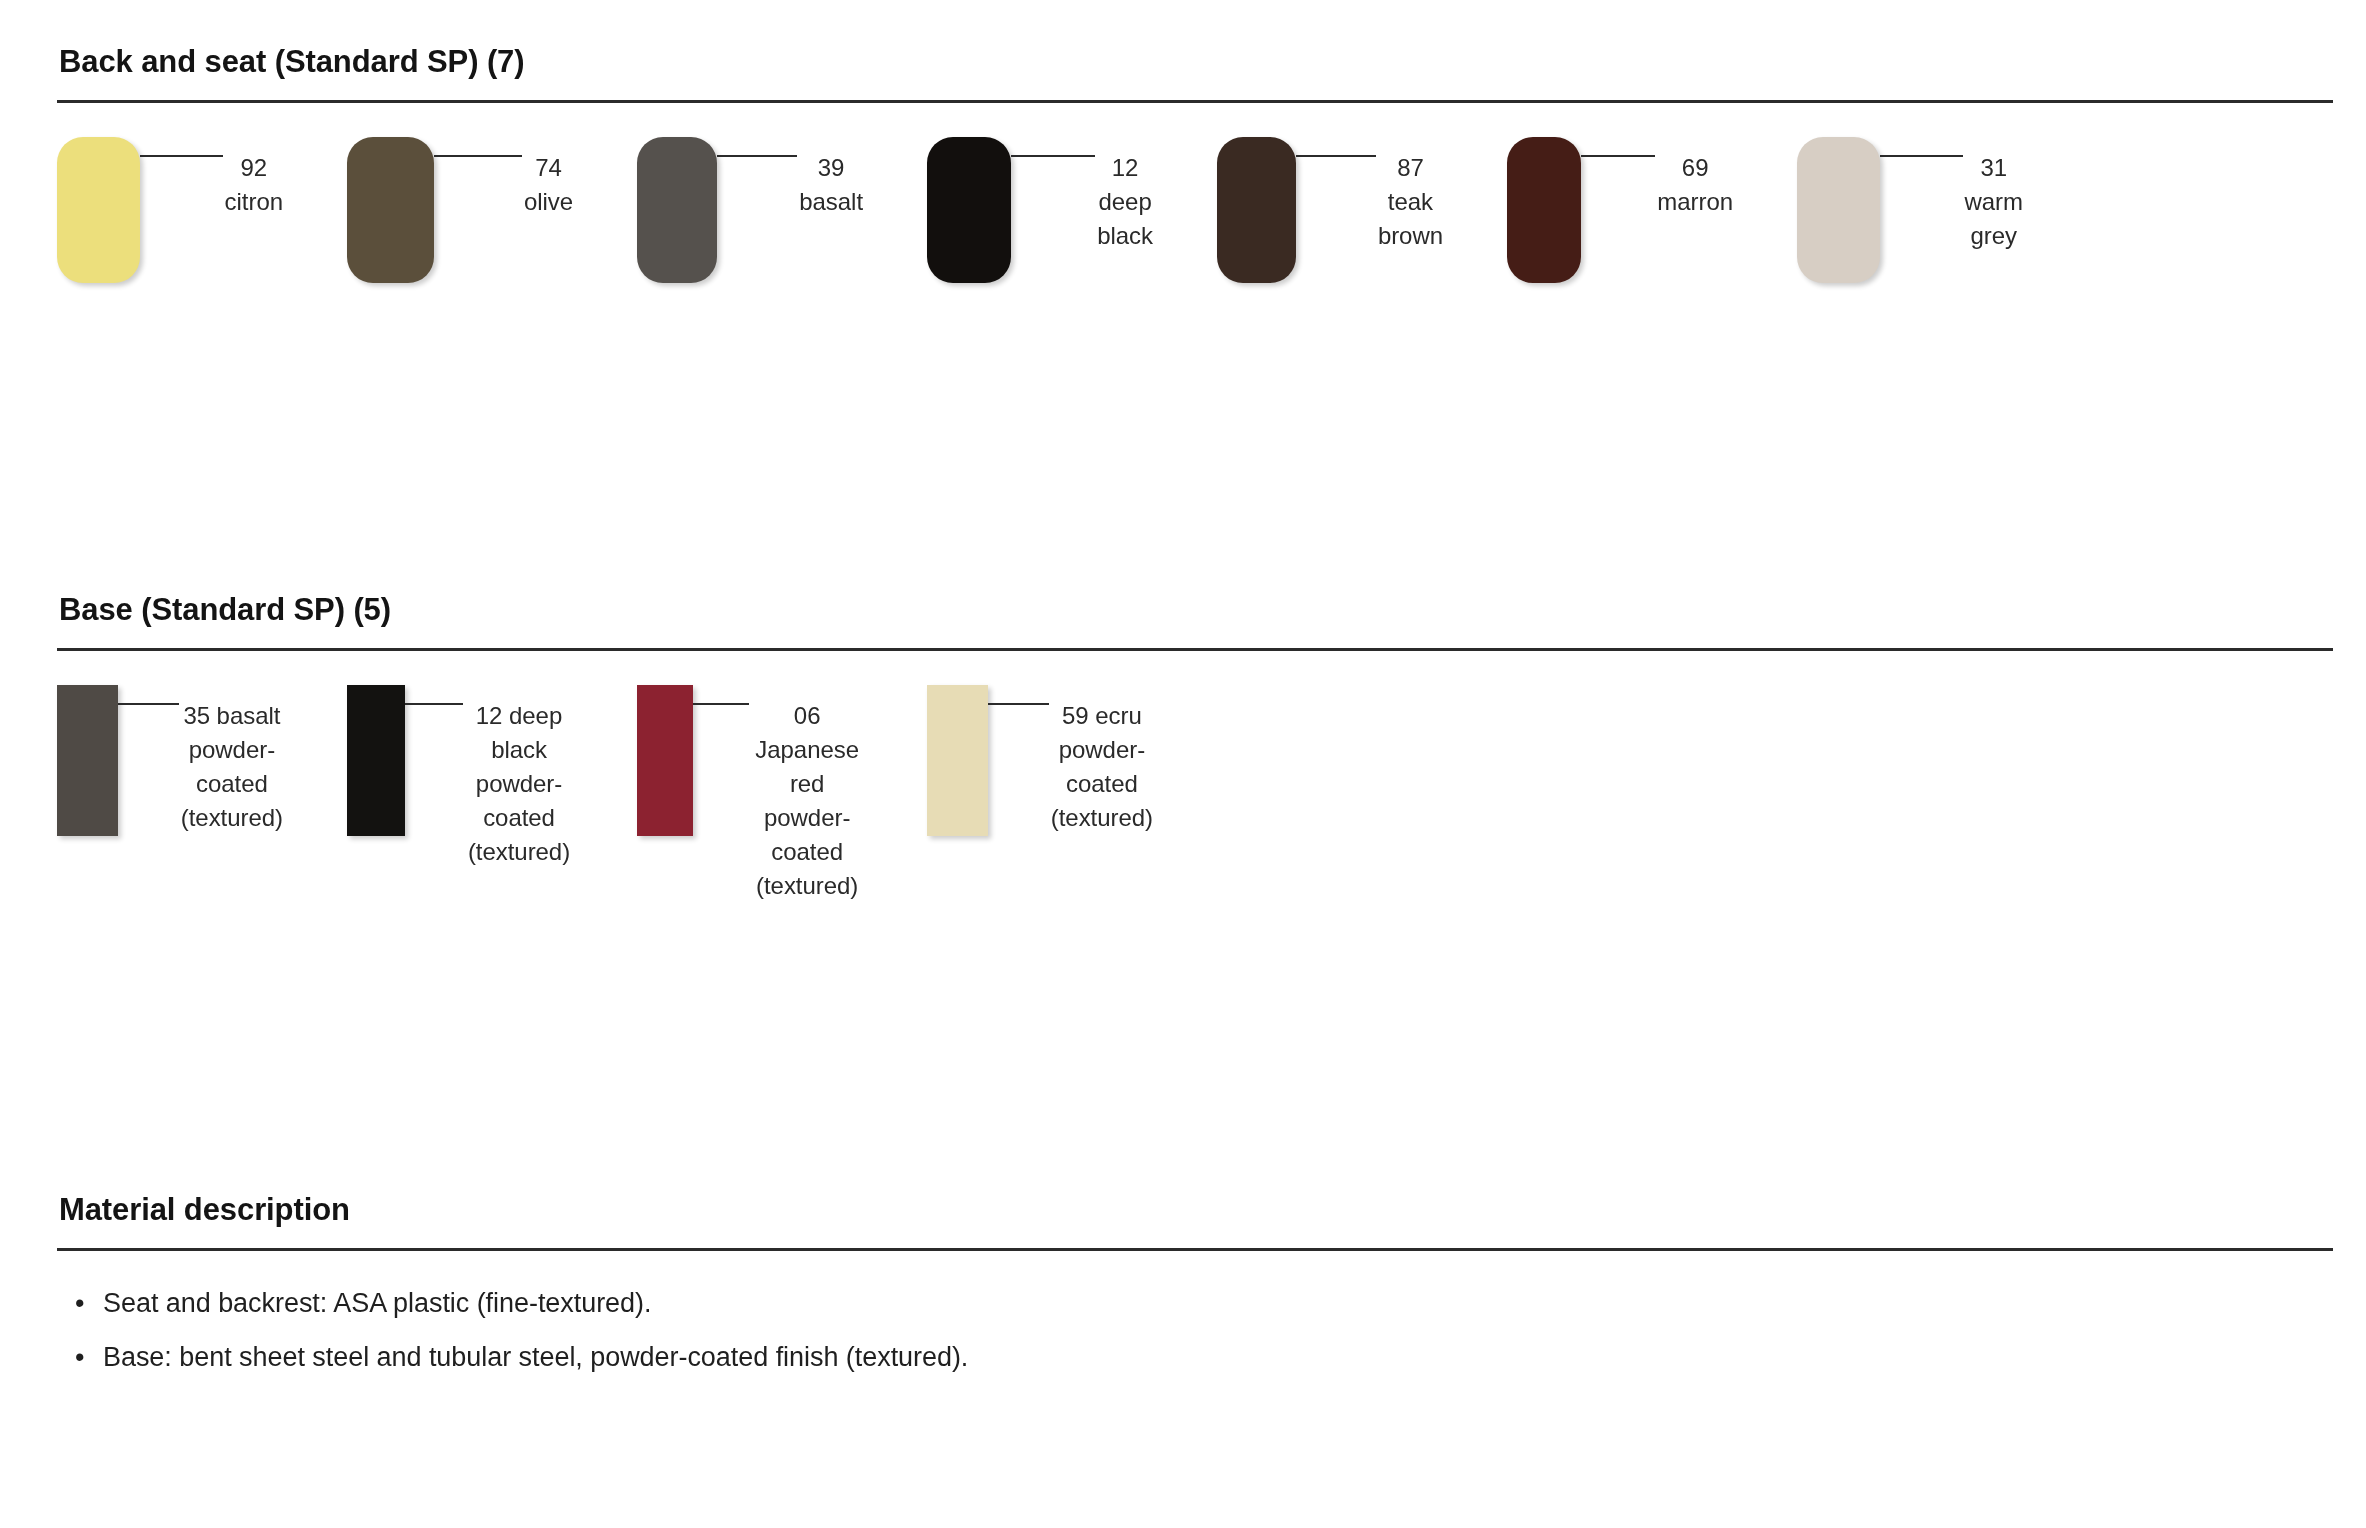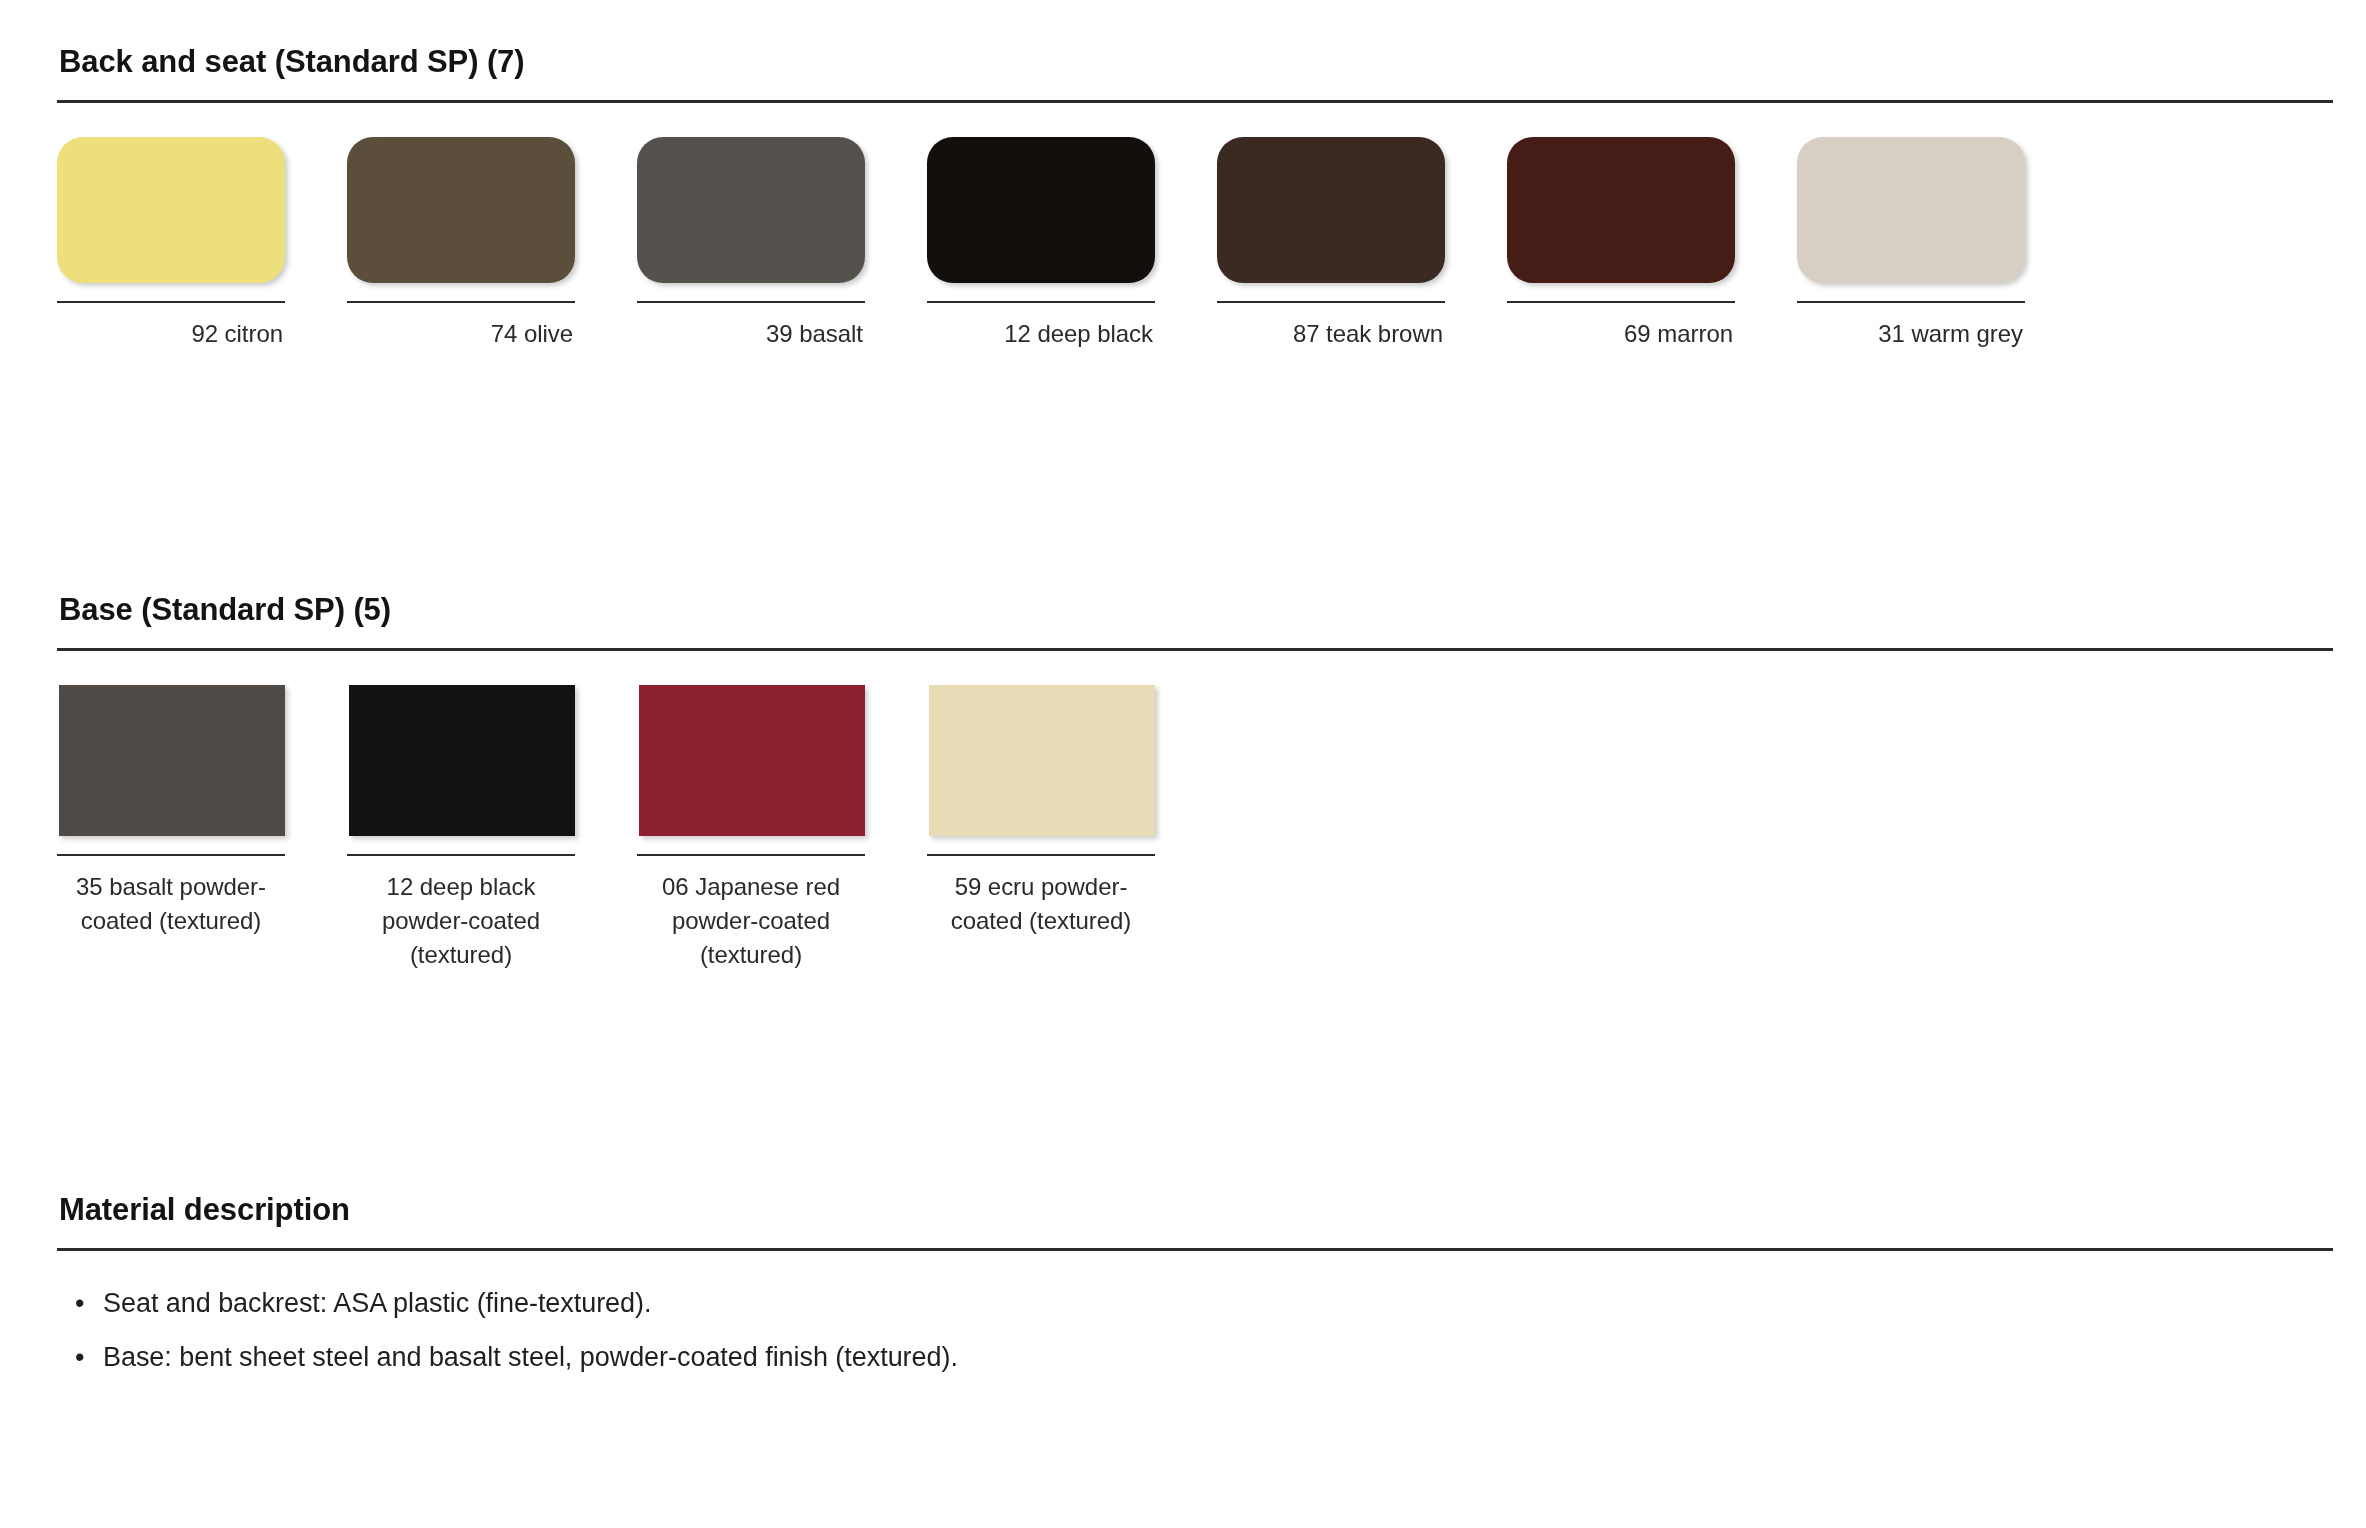--- a/index.html
+++ b/index.html
@@ -58,22 +58,22 @@
     position: relative;
     margin-top: 34px;
     display: flex;
     align-items: flex-start;
   }
 
   .swatch-cell {
     width: 228px;
     margin-right: 62px;
     display: flex;
-    flex-direction: column;
-    align-items: flex-end;
+    flex-direction: row;
+    align-items: flex-start;
   }
   .swatch-cell:last-child { margin-right: 0; }
 
   .swatch-chip {
     width: 228px;
     height: 146px;
     box-shadow: 3px 3px 5px rgba(0,0,0,0.20);
   }
   .swatch-chip.rounded { border-radius: 26px; }
   .swatch-chip.square  { border-radius: 0; }
@@ -226,19 +226,19 @@
 
     <ul class="material-list">
 
       <li class="material-item">
         <span class="bullet">•</span>
         <span class="term">Seat and backrest:</span><span class="desc"> ASA plastic (fine-textured).</span>
       </li>
 
       <li class="material-item">
         <span class="bullet">•</span>
-        <span class="term">Base:</span><span class="desc"> bent sheet steel and basalt steel, powder-coated finish (textured).</span>
+        <span class="term">Base:</span><span class="desc"> bent sheet steel and tubular steel, powder-coated finish (textured).</span>
       </li>
 
     </ul>
   </section>
 
 </div>
 
 </body></html>

